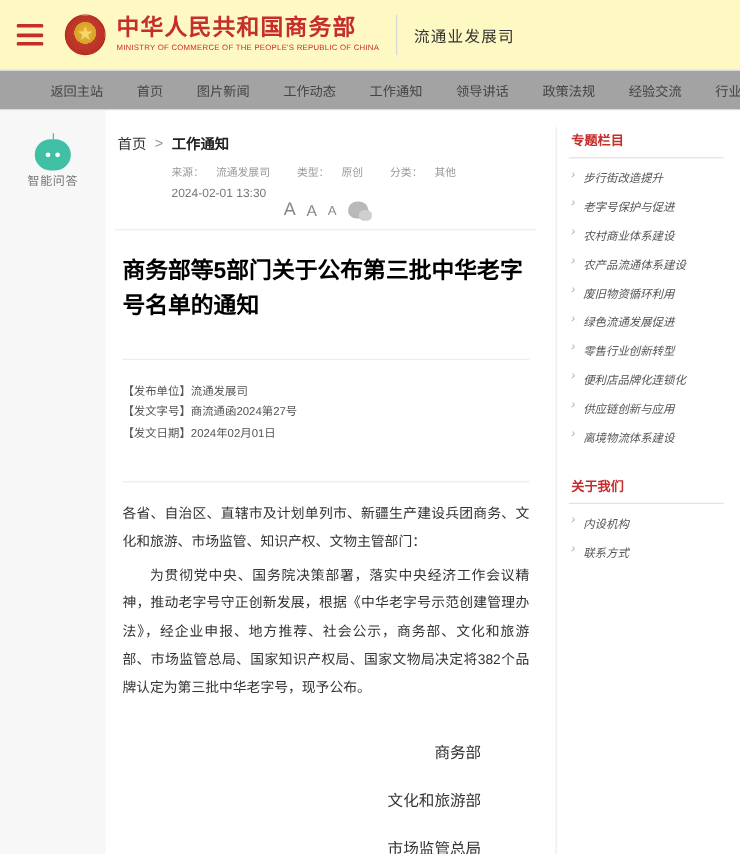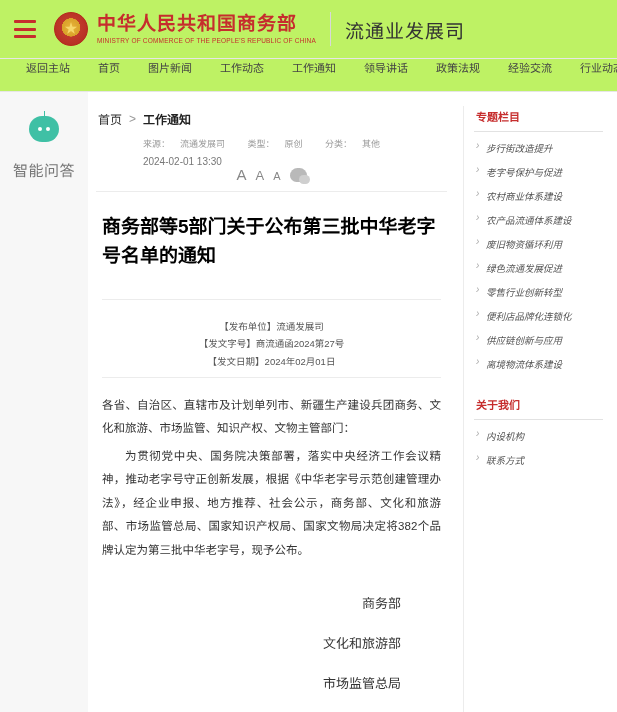--- a/index.html
+++ b/index.html
@@ -8,21 +8,21 @@
     width: 617px; height: 712px;
     background: #ffffff;
     font-family: "Liberation Sans", sans-serif;
     color: #333;
     overflow: hidden;
   }
 
   
   .header {
     height: 58px;
-    background: #bef264;
+    background: #fef9c3;
     display: flex;
     align-items: center;
     padding: 0 14px;
     position: relative;
   }
   .hamburger {
     width: 22px; height: 18px;
     display: flex; flex-direction: column; justify-content: space-between;
     margin-right: 18px;
     cursor: pointer;
@@ -63,35 +63,35 @@
     color: #c62d2d;
     letter-spacing: 0.2px;
     margin-top: 3px;
   }
   .divider-v {
     width: 1px; height: 34px;
     background: #d8d8d8;
     margin: 0 14px;
   }
   .dept-title {
-    font-size: 19px;
+    font-size: 13px;
     color: #333;
     letter-spacing: 1px;
     font-family: Liberation Serif, serif;
   }
 
   
   .nav {
     border-top: 1px solid #e6e6e6;
     border-bottom: 1px solid #e6e6e6;
     height: 34px;
     display: flex;
-    align-items: flex-start;
-    padding-left: 12px;
-    background: #bef264;
+    align-items: center;
+    padding-left: 28px;
+    background: #a3a3a3;
     overflow: hidden;
   }
   .nav-item {
     font-size: 11px;
     color: #444;
     padding: 0 14px;
     white-space: nowrap;
     cursor: pointer;
   }
 
@@ -124,23 +124,23 @@
     background: #fff; margin: 0 2px;
   }
   .robot-btn::before {
     content: "";
     position: absolute;
     top: -5px; left: 50%;
     width: 1px; height: 5px;
     background: #3fc0a5;
   }
   .robot-label {
-    font-size: 15px;
+    font-size: 10px;
     color: #777;
-    margin-top: 17px;
+    margin-top: 0;
     letter-spacing: 0.5px;
   }
 
   .content-card {
     flex: 1;
     background: #ffffff;
     margin: 0 0 0 0;
     padding: 14px 14px 18px 4px;
     display: flex;
   }
@@ -228,23 +228,22 @@
     padding-bottom: 28px;
     border-bottom: 1px solid #ececec;
   }
 
   
   .doc-info {
     font-size: 9.5px;
     color: #555;
     line-height: 1.85;
     margin: 0 6px 16px 6px;
-    padding-bottom: 6px;
+    padding-bottom: 30px;
     border-bottom: 1px solid #ececec;
-    text-align: center;
   }
 
   
   .doc-body {
     font-size: 11.5px;
     line-height: 2.05;
     color: #333;
     margin: 0 6px;
     text-align: justify;
   }

